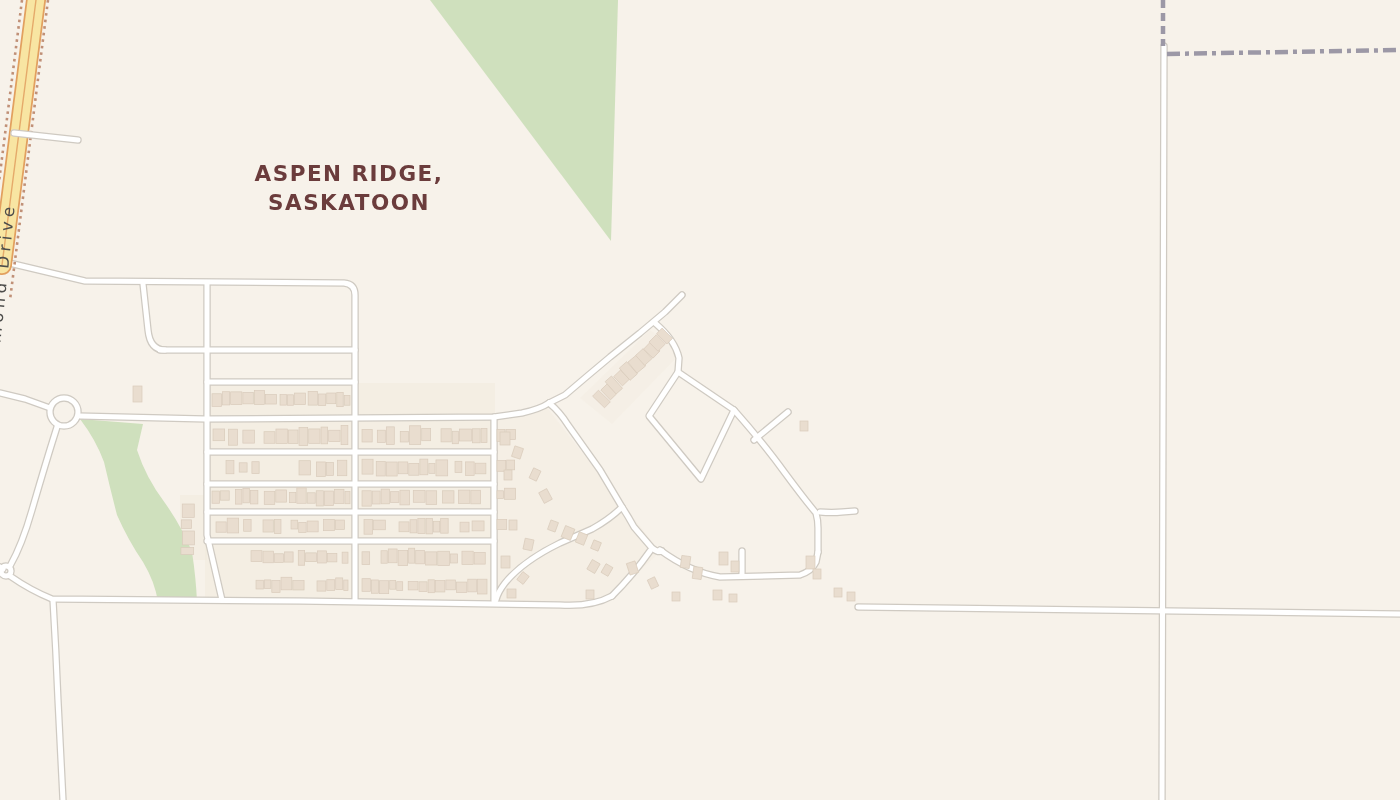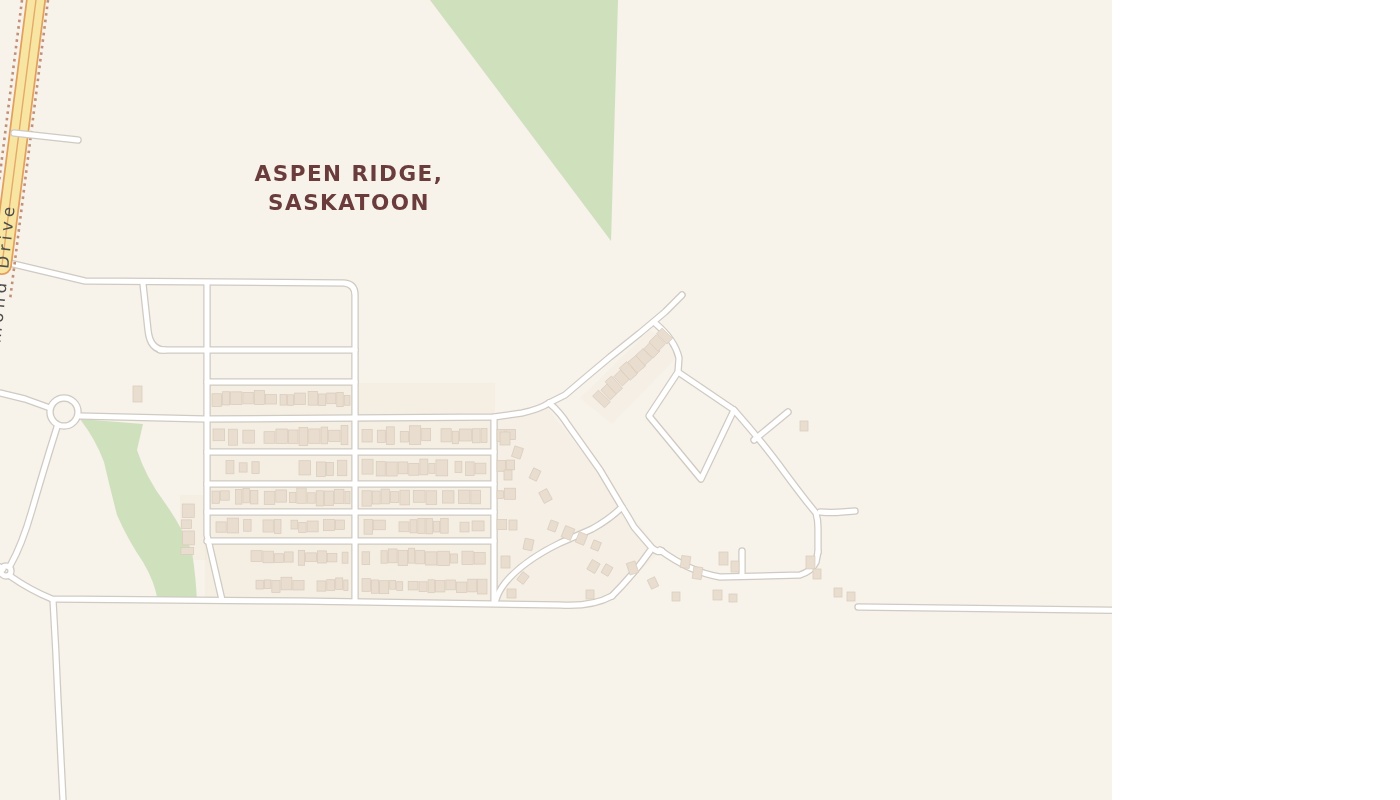--- a/index.html
+++ b/index.html
@@ -1,16 +1,16 @@
 <!DOCTYPE html>
 <html><head>
 <meta charset="utf-8">
 <style>
   html,body{margin:0;padding:0;}
-  #viewport{position:relative;width:1112px;height:800px;overflow:hidden;background:#f7f2ea;
+  #viewport{position:relative;width:1400px;height:800px;overflow:hidden;background:#f7f2ea;
     font-family:"Liberation Sans","DejaVu Sans",sans-serif;}
   svg{display:block;}
   .map-title{font-family:"DejaVu Sans","Liberation Sans",sans-serif;font-weight:700;
     letter-spacing:1.5px;}
   .road-label{font-family:"DejaVu Sans","Liberation Sans",sans-serif;font-weight:400;
     letter-spacing:4.5px;}
 </style>
 </head>
 <body>
 

